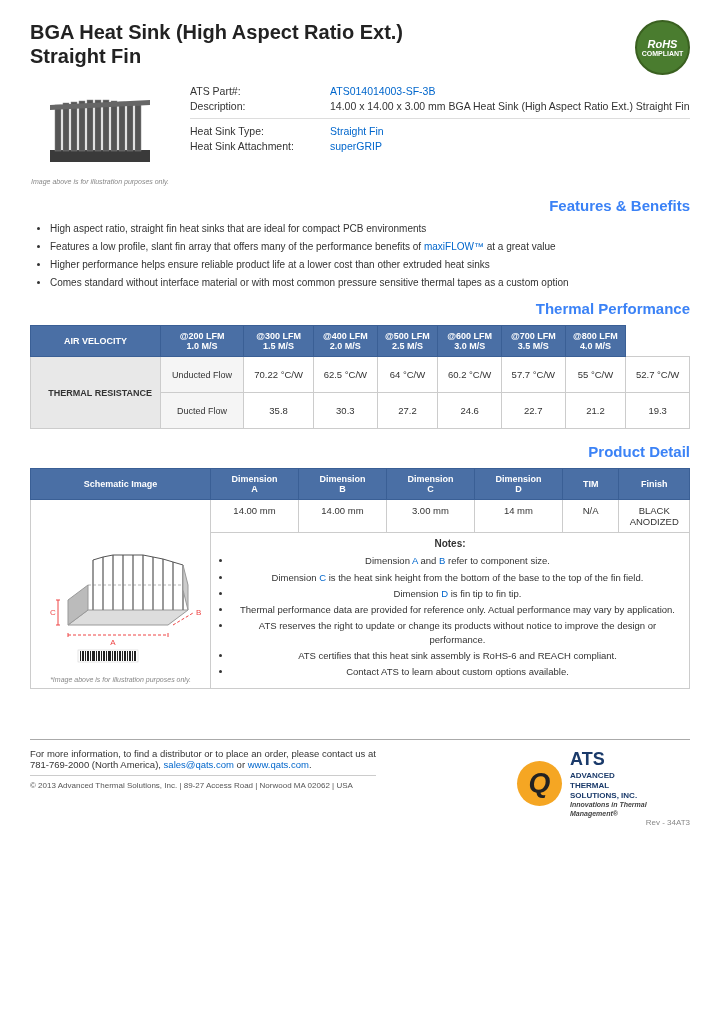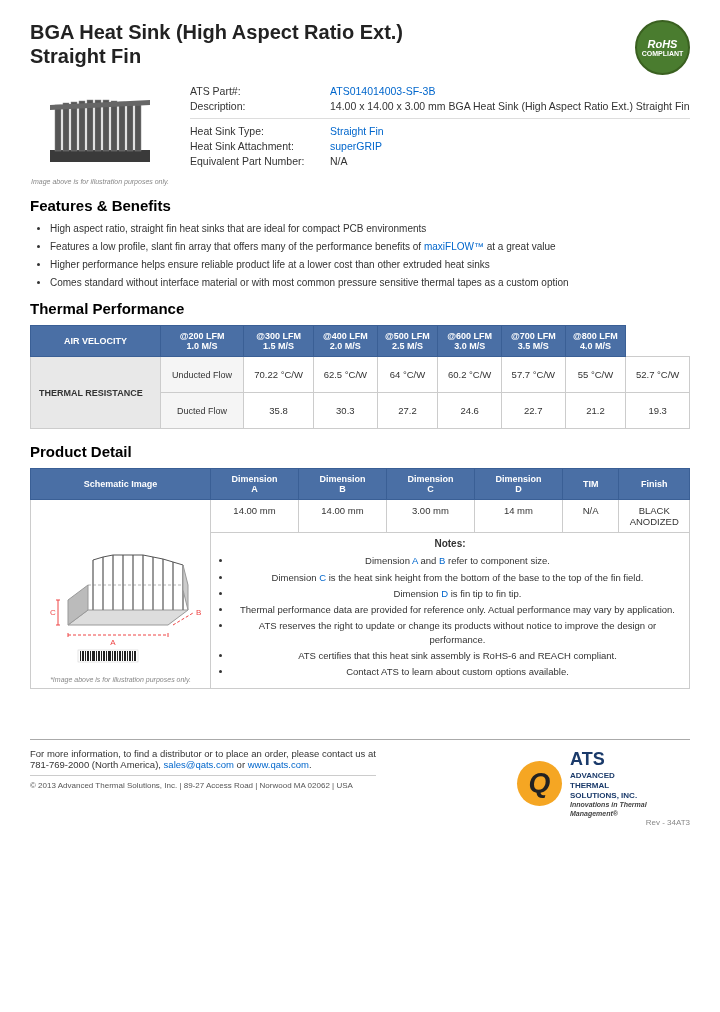--- a/index.html
+++ b/index.html
@@ -32,25 +32,26 @@
     .product-image-caption { font-size: 7px; color: #888; margin-top: 3px; font-style: italic; }
 
     .product-specs { flex: 1; }
     .spec-row { display: flex; margin-bottom: 3px; }
     .spec-label { width: 140px; color: #333; font-size: 10.5px; }
     .spec-value { color: #333; font-size: 10.5px; }
     .spec-value.link { color: #0066cc; }
     .spec-divider { border: none; border-top: 1px solid #ddd; margin: 6px 0; }
 
     .section-title {
-      color: #000000;
+      color: #3b82f6;
       font-size: 15px;
       font-weight: bold;
       margin: 10px 0 8px 0;
       border-bottom: none;
+      text-align: right;
     }
 
     .features-list { margin-left: 20px; margin-bottom: 10px; }
     .features-list li { margin-bottom: 4px; font-size: 10px; line-height: 1.4; }
     .features-list li .highlight { color: #0066cc; }
 
     
     .thermal-table { width: 100%; border-collapse: collapse; margin-bottom: 14px; font-size: 9.5px; }
     .thermal-table th {
       background: #4a6fa5;
@@ -62,21 +63,21 @@
     }
     .thermal-table td {
       border: 1px solid #ccc;
       padding: 12px 5px;
       text-align: center;
     }
     .thermal-table .label-cell {
       background: #e8e8e8;
       font-weight: bold;
       font-size: 9px;
-      text-align: left;
+      text-align: right;
       padding: 4px 8px;
     }
     .air-velocity-header {
       background: #4a6fa5;
       color: white;
       font-weight: bold;
       font-size: 10px;
     }
 
     
@@ -181,24 +182,20 @@
       <span class="spec-value">14.00 x 14.00 x 3.00 mm  BGA Heat Sink (High Aspect Ratio Ext.) Straight Fin</span>
     </div>
     <hr class="spec-divider">
     <div class="spec-row">
       <span class="spec-label">Heat Sink Type:</span>
       <span class="spec-value link">Straight Fin</span>
     </div>
     <div class="spec-row">
       <span class="spec-label">Heat Sink Attachment:</span>
       <span class="spec-value link">superGRIP</span>
-    </div>
-    <div class="spec-row">
-      <span class="spec-label">Equivalent Part Number:</span>
-      <span class="spec-value">N/A</span>
     </div>
   </div>
 </div>
 
 <div class="section-title">Features &amp; Benefits</div>
 <ul class="features-list">
   <li><span>High aspect ratio, straight fin heat sinks that are ideal for compact PCB environments</span></li>
   <li>Features a low profile, slant fin array that offers many of the performance benefits of <span class="highlight">maxiFLOW™</span> at a great value</li>
   <li><span>Higher performance helps ensure reliable product life at a lower cost than other extruded heat sinks</span></li>
   <li><span>Comes standard without interface material or with most common pressure sensitive thermal tapes as a custom option</span></li>

